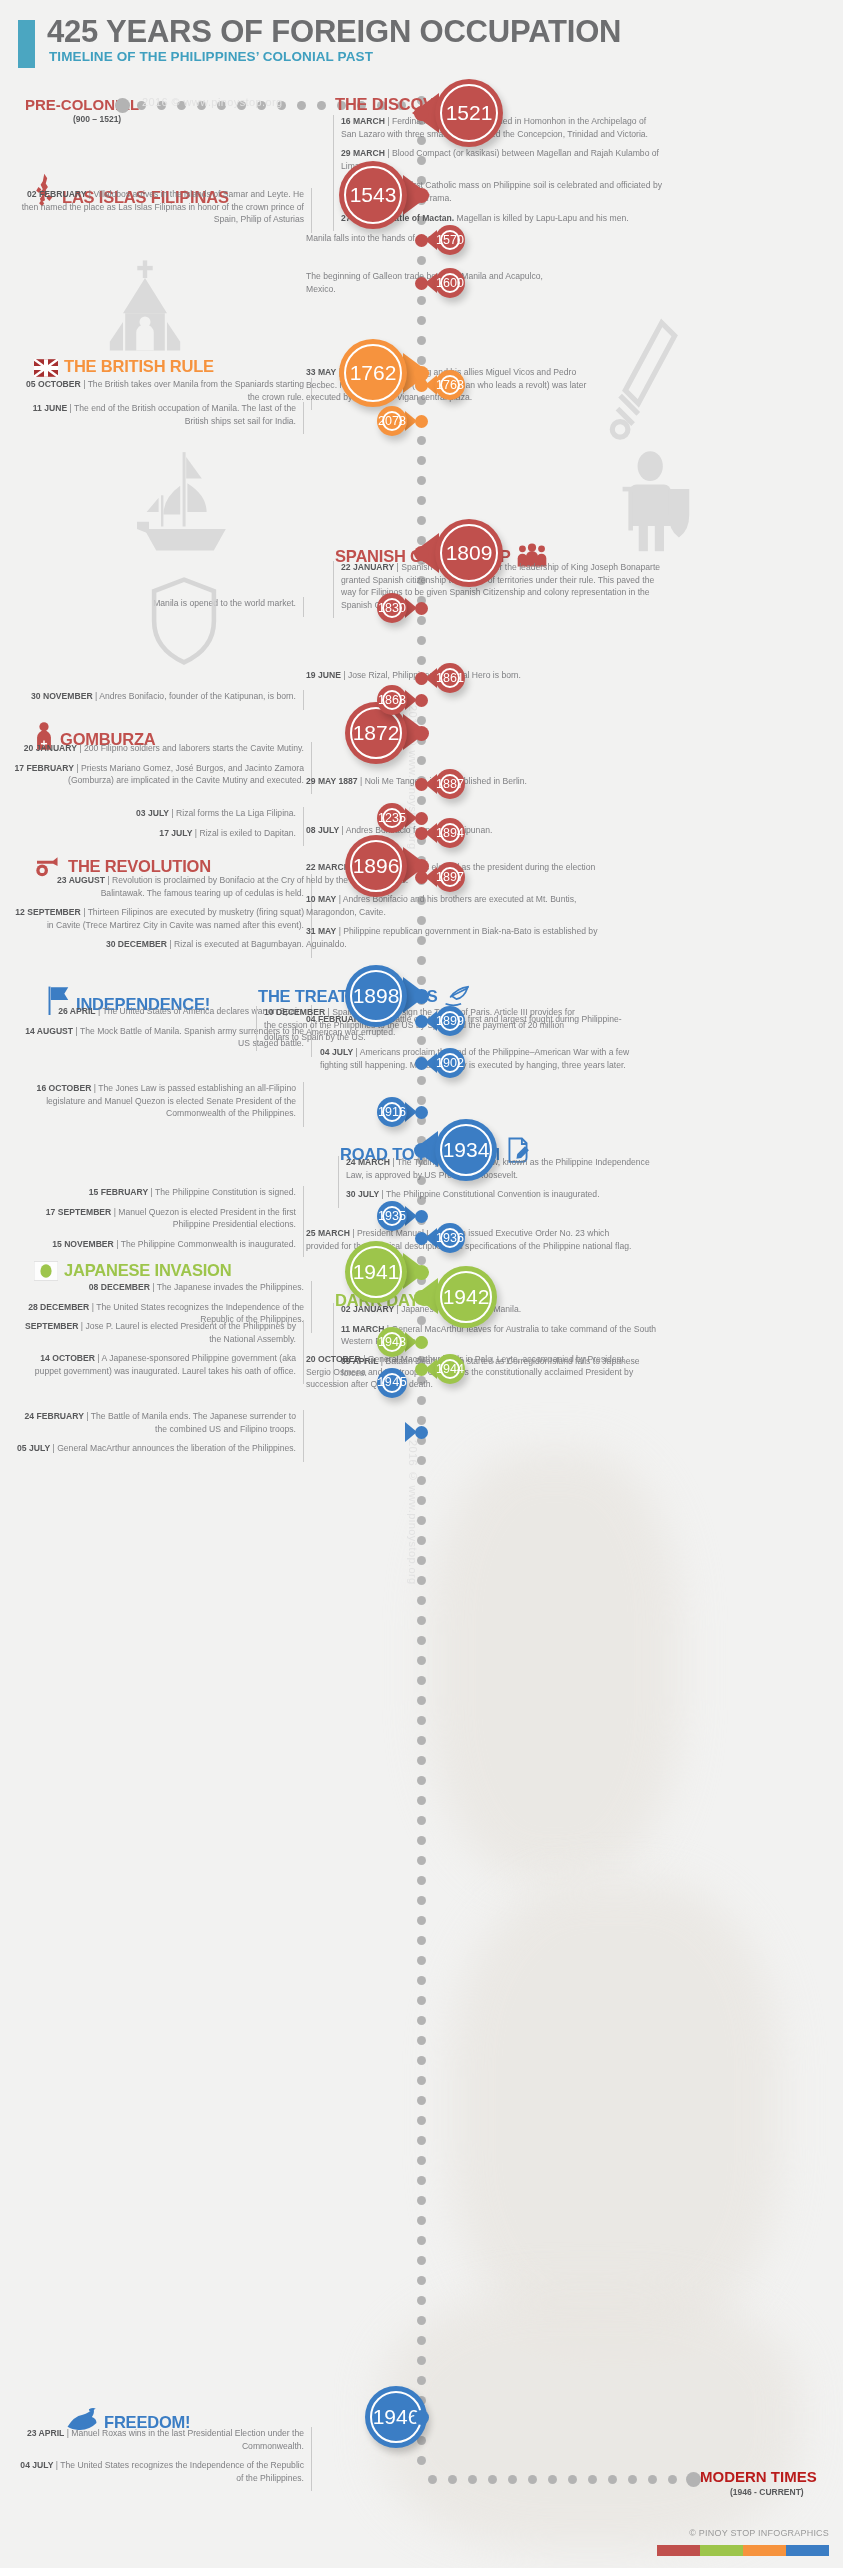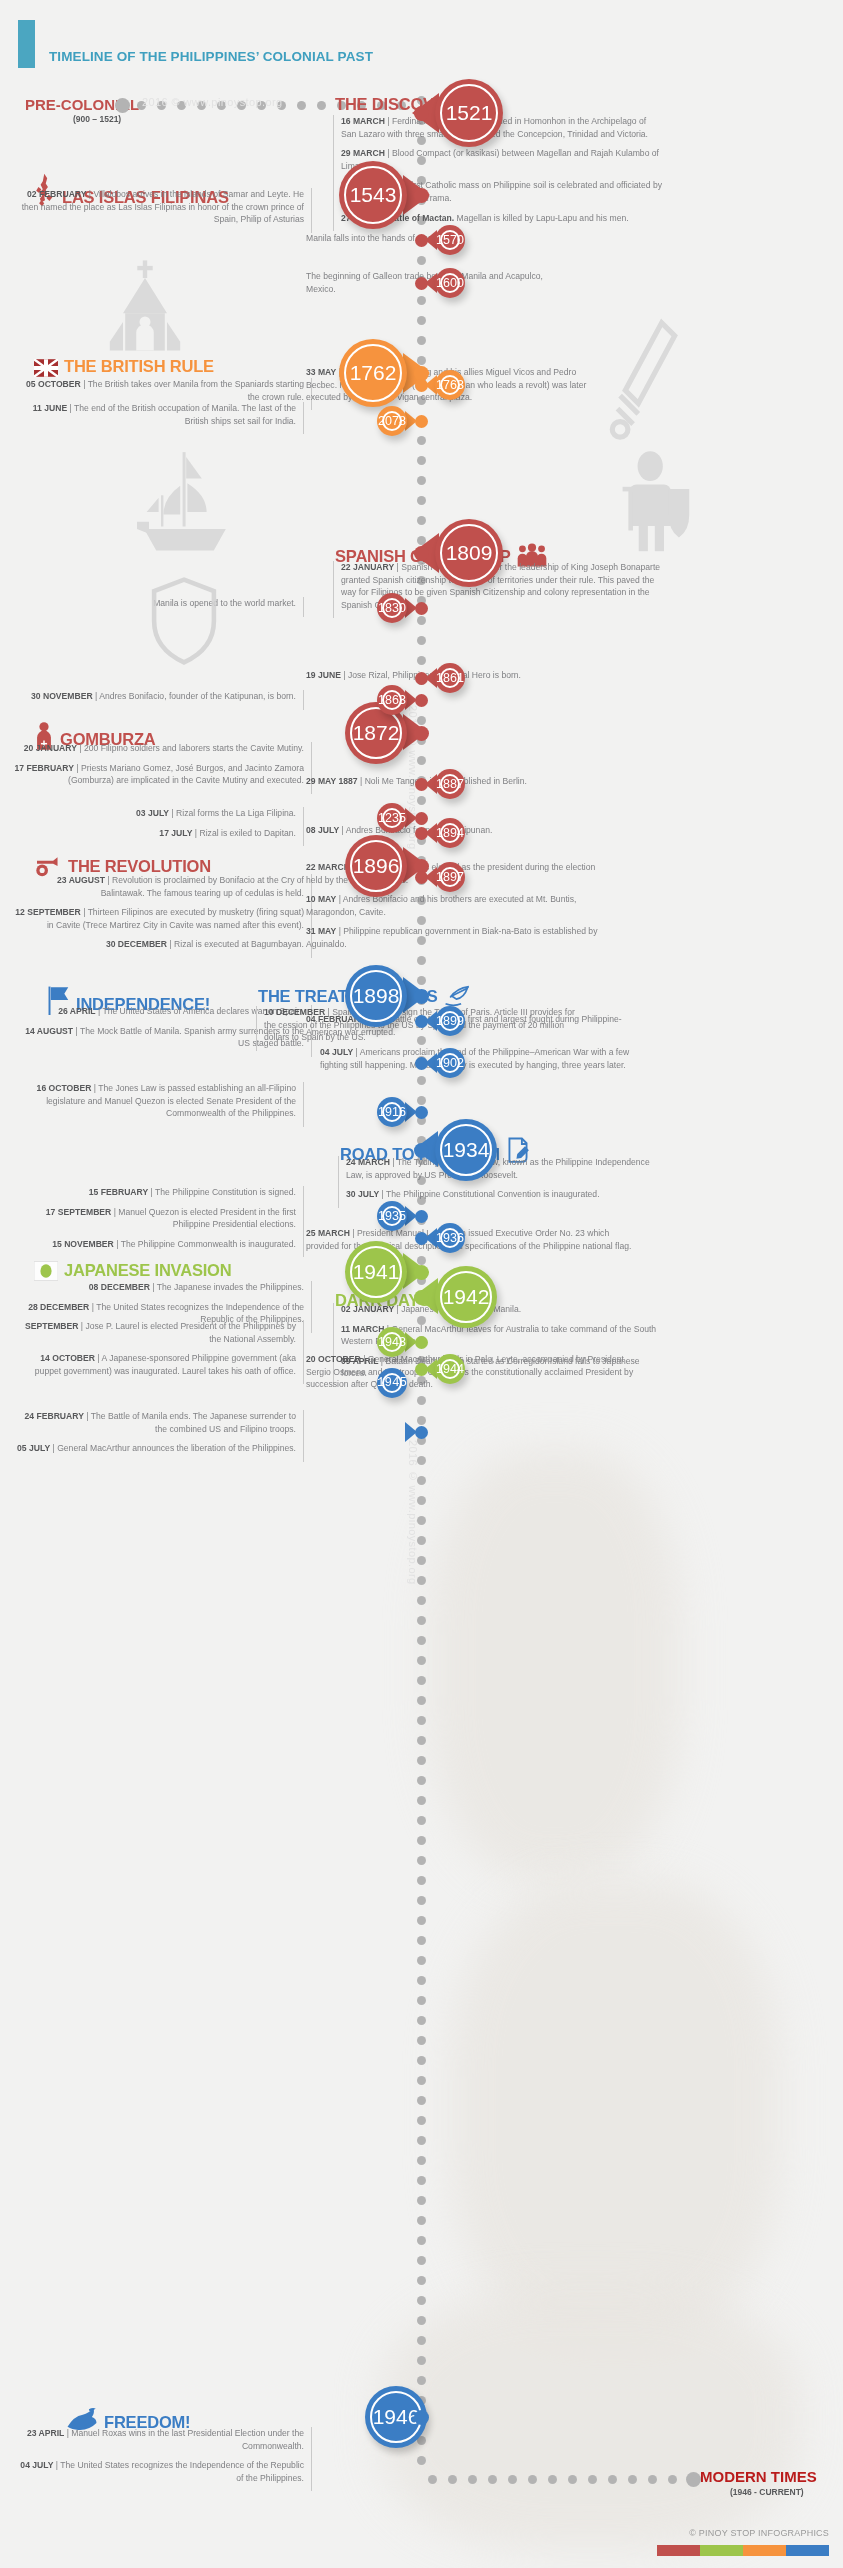--- a/index.html
+++ b/index.html
@@ -77,20 +77,21 @@
 </style>
 </head>
 <body>
 
 <div class="blob" style="left:430px;top:1450px;width:250px;height:430px;"></div>
 <div class="blob" style="left:450px;top:1880px;width:330px;height:460px;"></div>
 <div class="blob" style="left:380px;top:2290px;width:420px;height:260px;"></div>
 
 <div class="header">
   <div class="header-bar"></div>
+  <div class="header-title">425 YEARS OF FOREIGN OCCUPATION</div>
   <div class="header-sub">TIMELINE OF THE PHILIPPINES’ COLONIAL PAST</div>
 </div>
 
 <div class="era-title" style="left:25px;top:96px;color:#c0504d;">PRE-COLONIAL</div>
 <div class="era-sub" style="left:73px;top:114px;">(900 – 1521)</div>
 
 <div class="era-title" style="left:700px;top:2468px;color:#b91c1c;">MODERN TIMES</div>
 <div class="era-sub" style="left:730px;top:2487px;">(1946 - CURRENT)</div>
 
 <div class="hdots" style="left:115px;top:100px;width:300px;">

